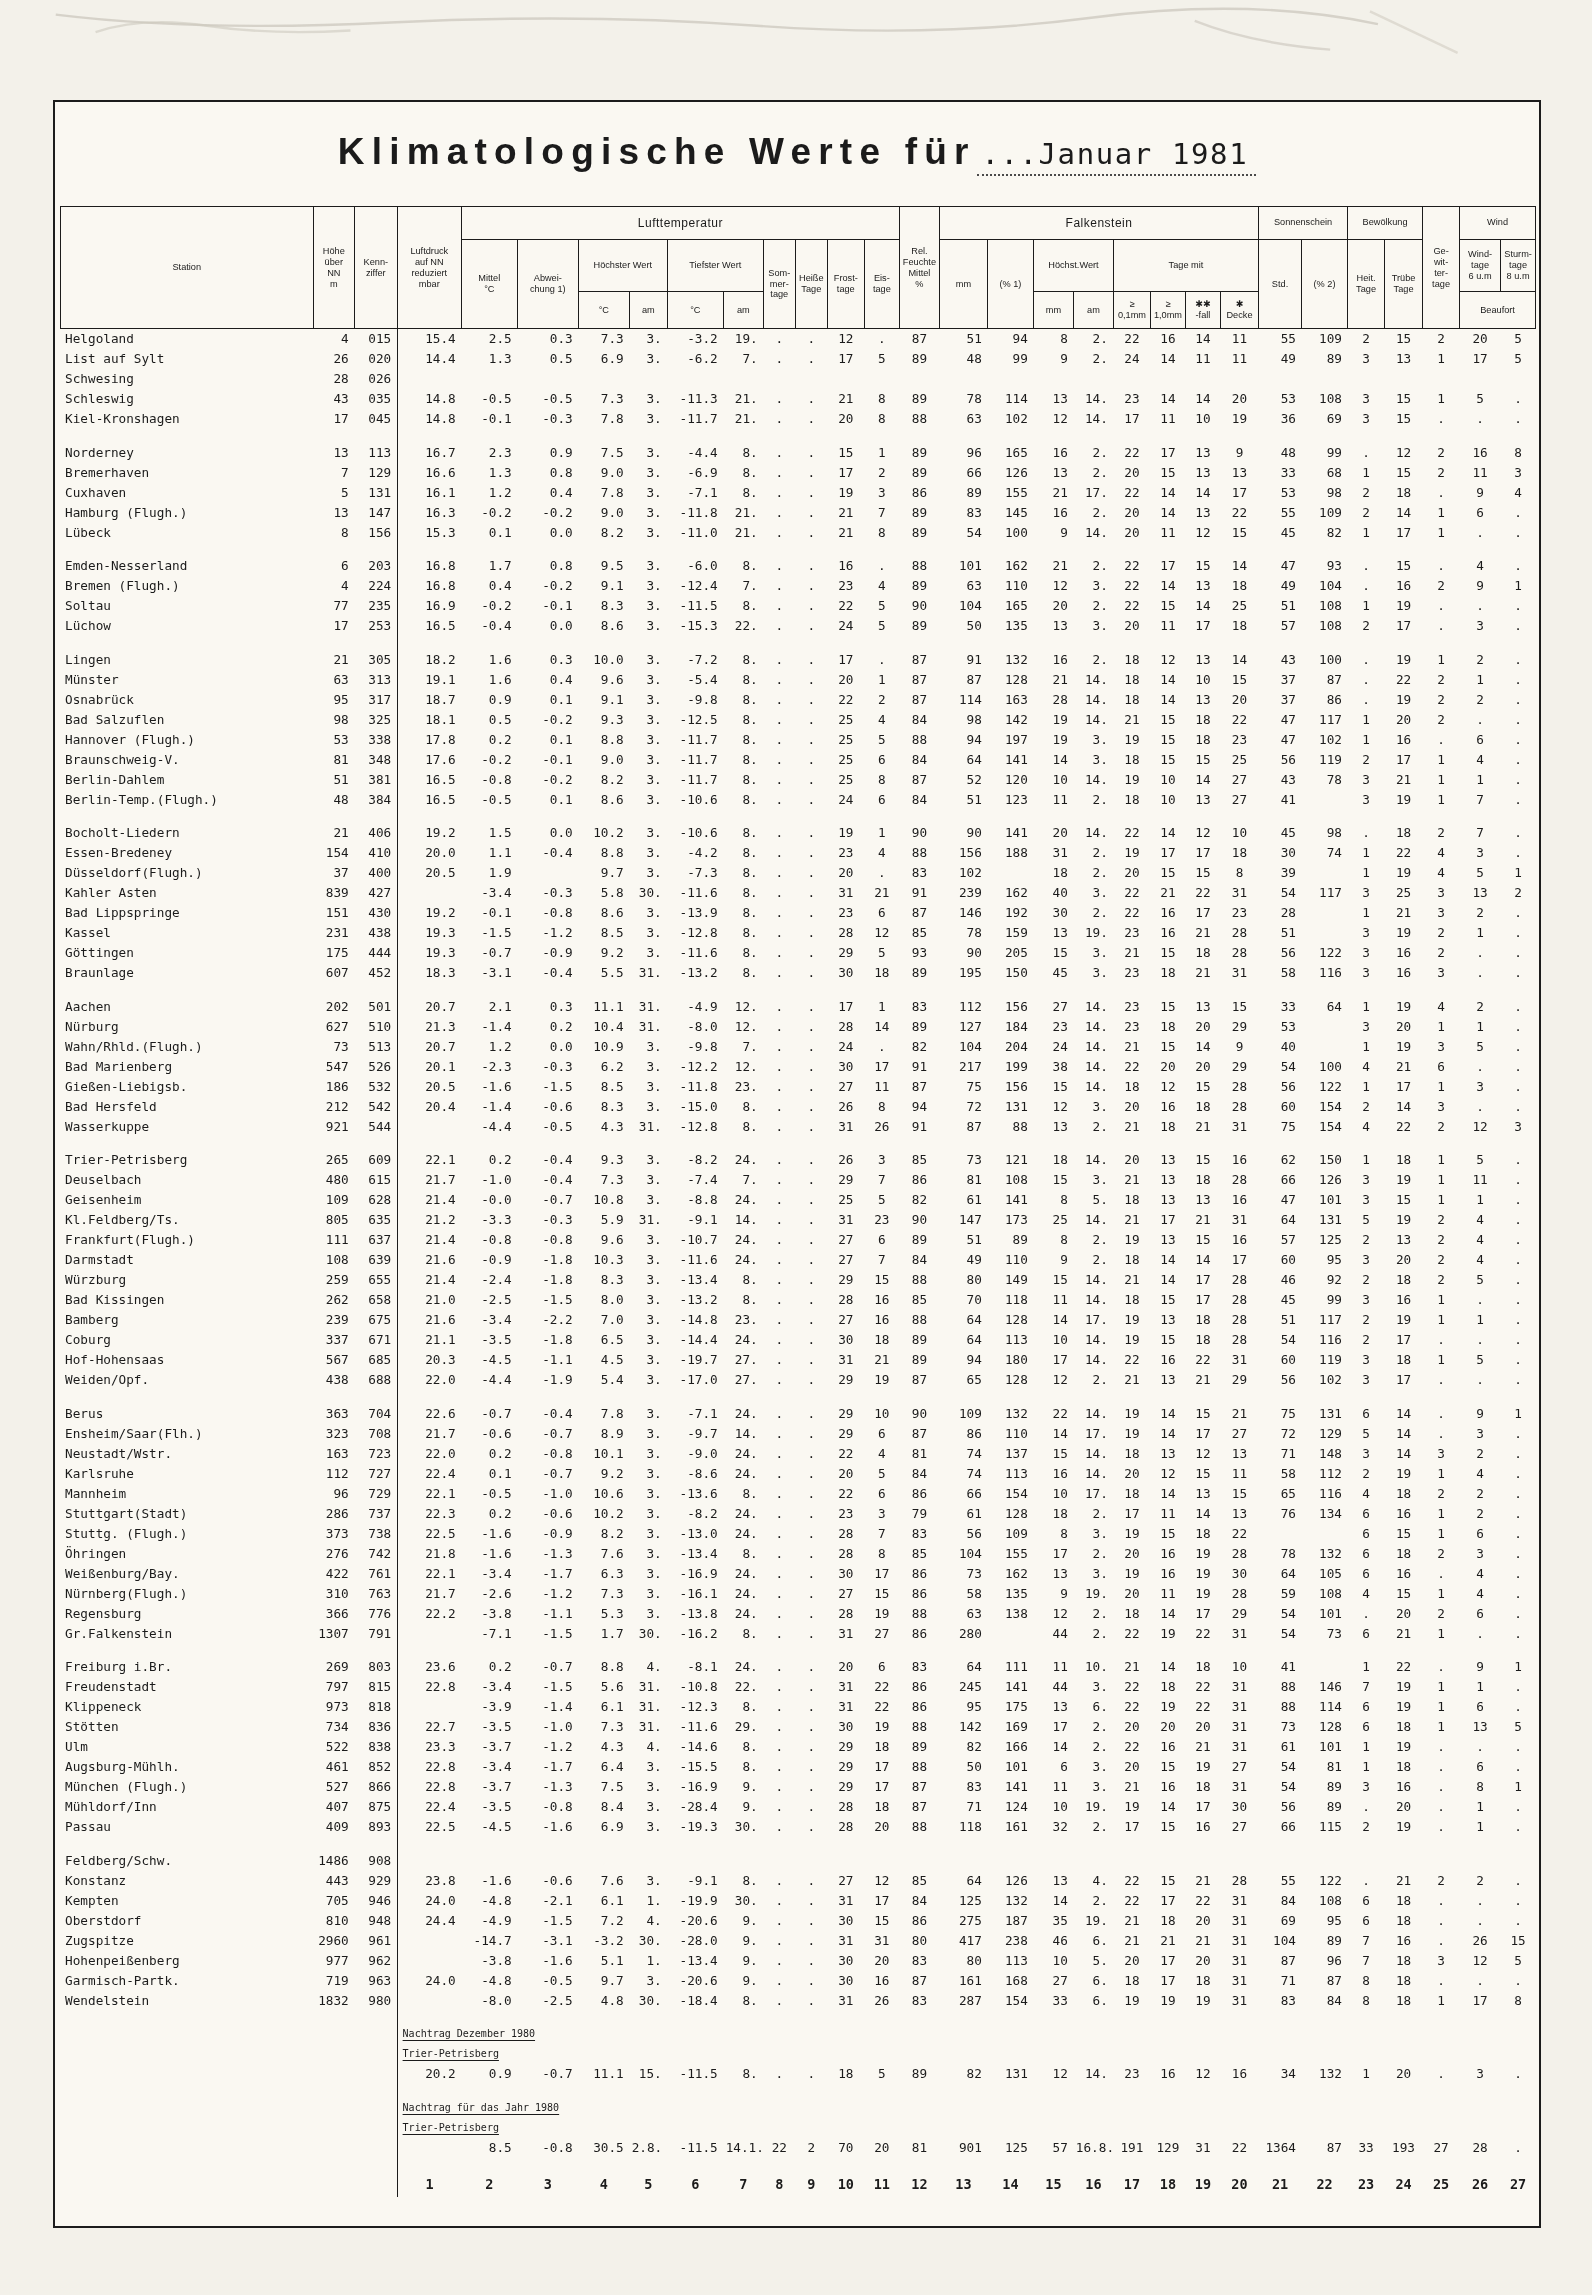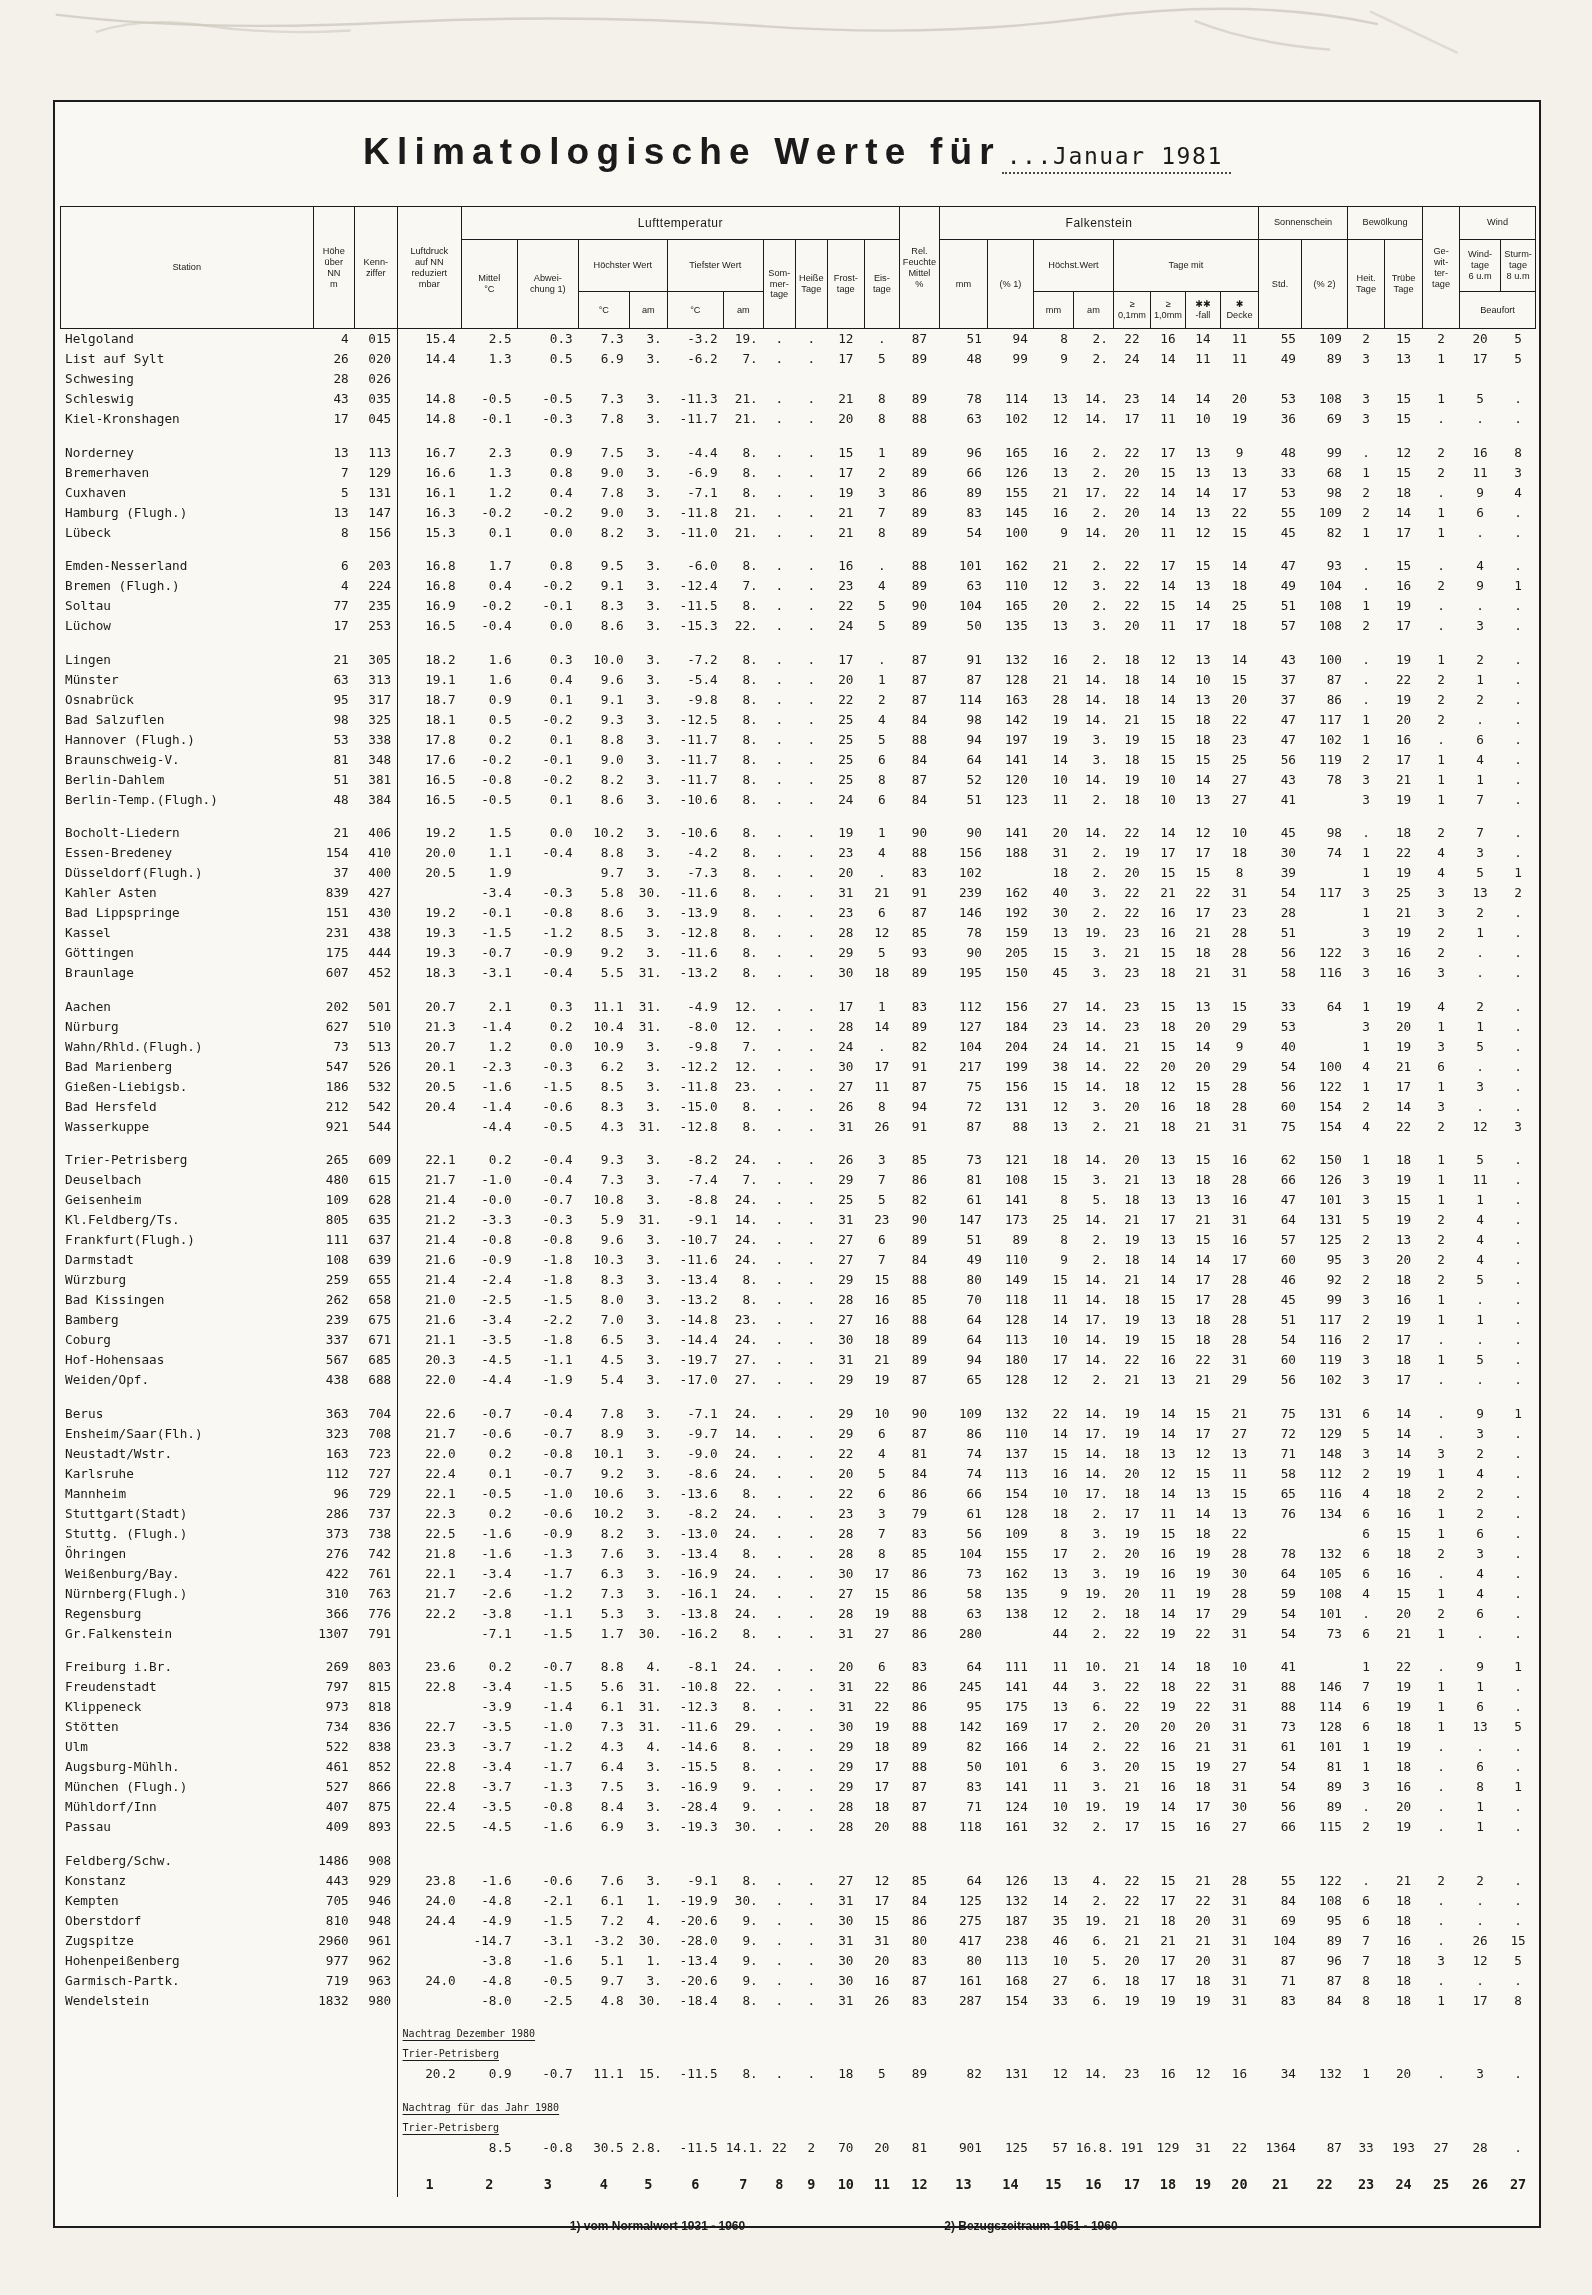--- a/index.html
+++ b/index.html
@@ -3,21 +3,21 @@
 <meta charset="utf-8">
 <style>
   html,body{margin:0;padding:0;}
   body{width:1593px;height:2295px;background:#f3f1ea;position:relative;
        font-family:"DejaVu Sans Mono",monospace;color:#1b1b1b;overflow:hidden;}
   .scan-marks{position:absolute;top:0;left:0;z-index:1;}
   .frame{position:absolute;left:53px;top:100px;width:1488px;height:2128px;
          border:2.4px solid #1c1c1c;background:#faf8f2;box-sizing:border-box;padding:0 4.8px;z-index:2;}
   .title{text-align:center;margin-top:29px;white-space:nowrap;}
   .title-main{font-family:"Liberation Sans",sans-serif;font-weight:bold;font-size:37px;letter-spacing:7.2px;}
-  .title-period{font-family:"DejaVu Sans Mono",monospace;font-size:23px;letter-spacing:1.6px;
+  .title-period{font-family:"DejaVu Sans Mono",monospace;font-size:29px;letter-spacing:1.6px;
                 border-bottom:2.4px dotted #4a4a4a;padding:0 8px 3.2px 4.8px;margin-left:1px;}
   table{border-collapse:collapse;table-layout:fixed;width:1474px;margin:33px auto 0 auto;}
   thead th{border:1.3px solid #1c1c1c;font-family:"Liberation Sans",sans-serif;font-weight:normal;
            font-size:9.2px;line-height:1.18;white-space:pre-line;text-align:center;
            vertical-align:middle;padding:2.4px 0.8px;}
   thead .band{font-size:12px;letter-spacing:0.5px;}
   thead tr.h1 th{height:27px;}
   thead tr.h2 th{height:46px;}
   thead tr.h3 th{height:32px;}
   tbody td{font-size:12.7px;line-height:20px;white-space:nowrap;padding:0 2.4px;overflow:visible;}
@@ -3128,19 +3128,15 @@
           <td class="c">22</td>
           <td class="c">23</td>
           <td class="c">24</td>
           <td class="c">25</td>
           <td class="c">26</td>
           <td class="c">27</td>
         </tr>
       </tbody>
   </table>
 
-  <div class="footnotes">
-    <span class="fn1">1) vom Normalwert 1931 - 1960</span>
-    <span class="fn2">2) Bezugszeitraum 1951 - 1960</span>
-  </div>
 
 </div>
 
 
 </body></html>

